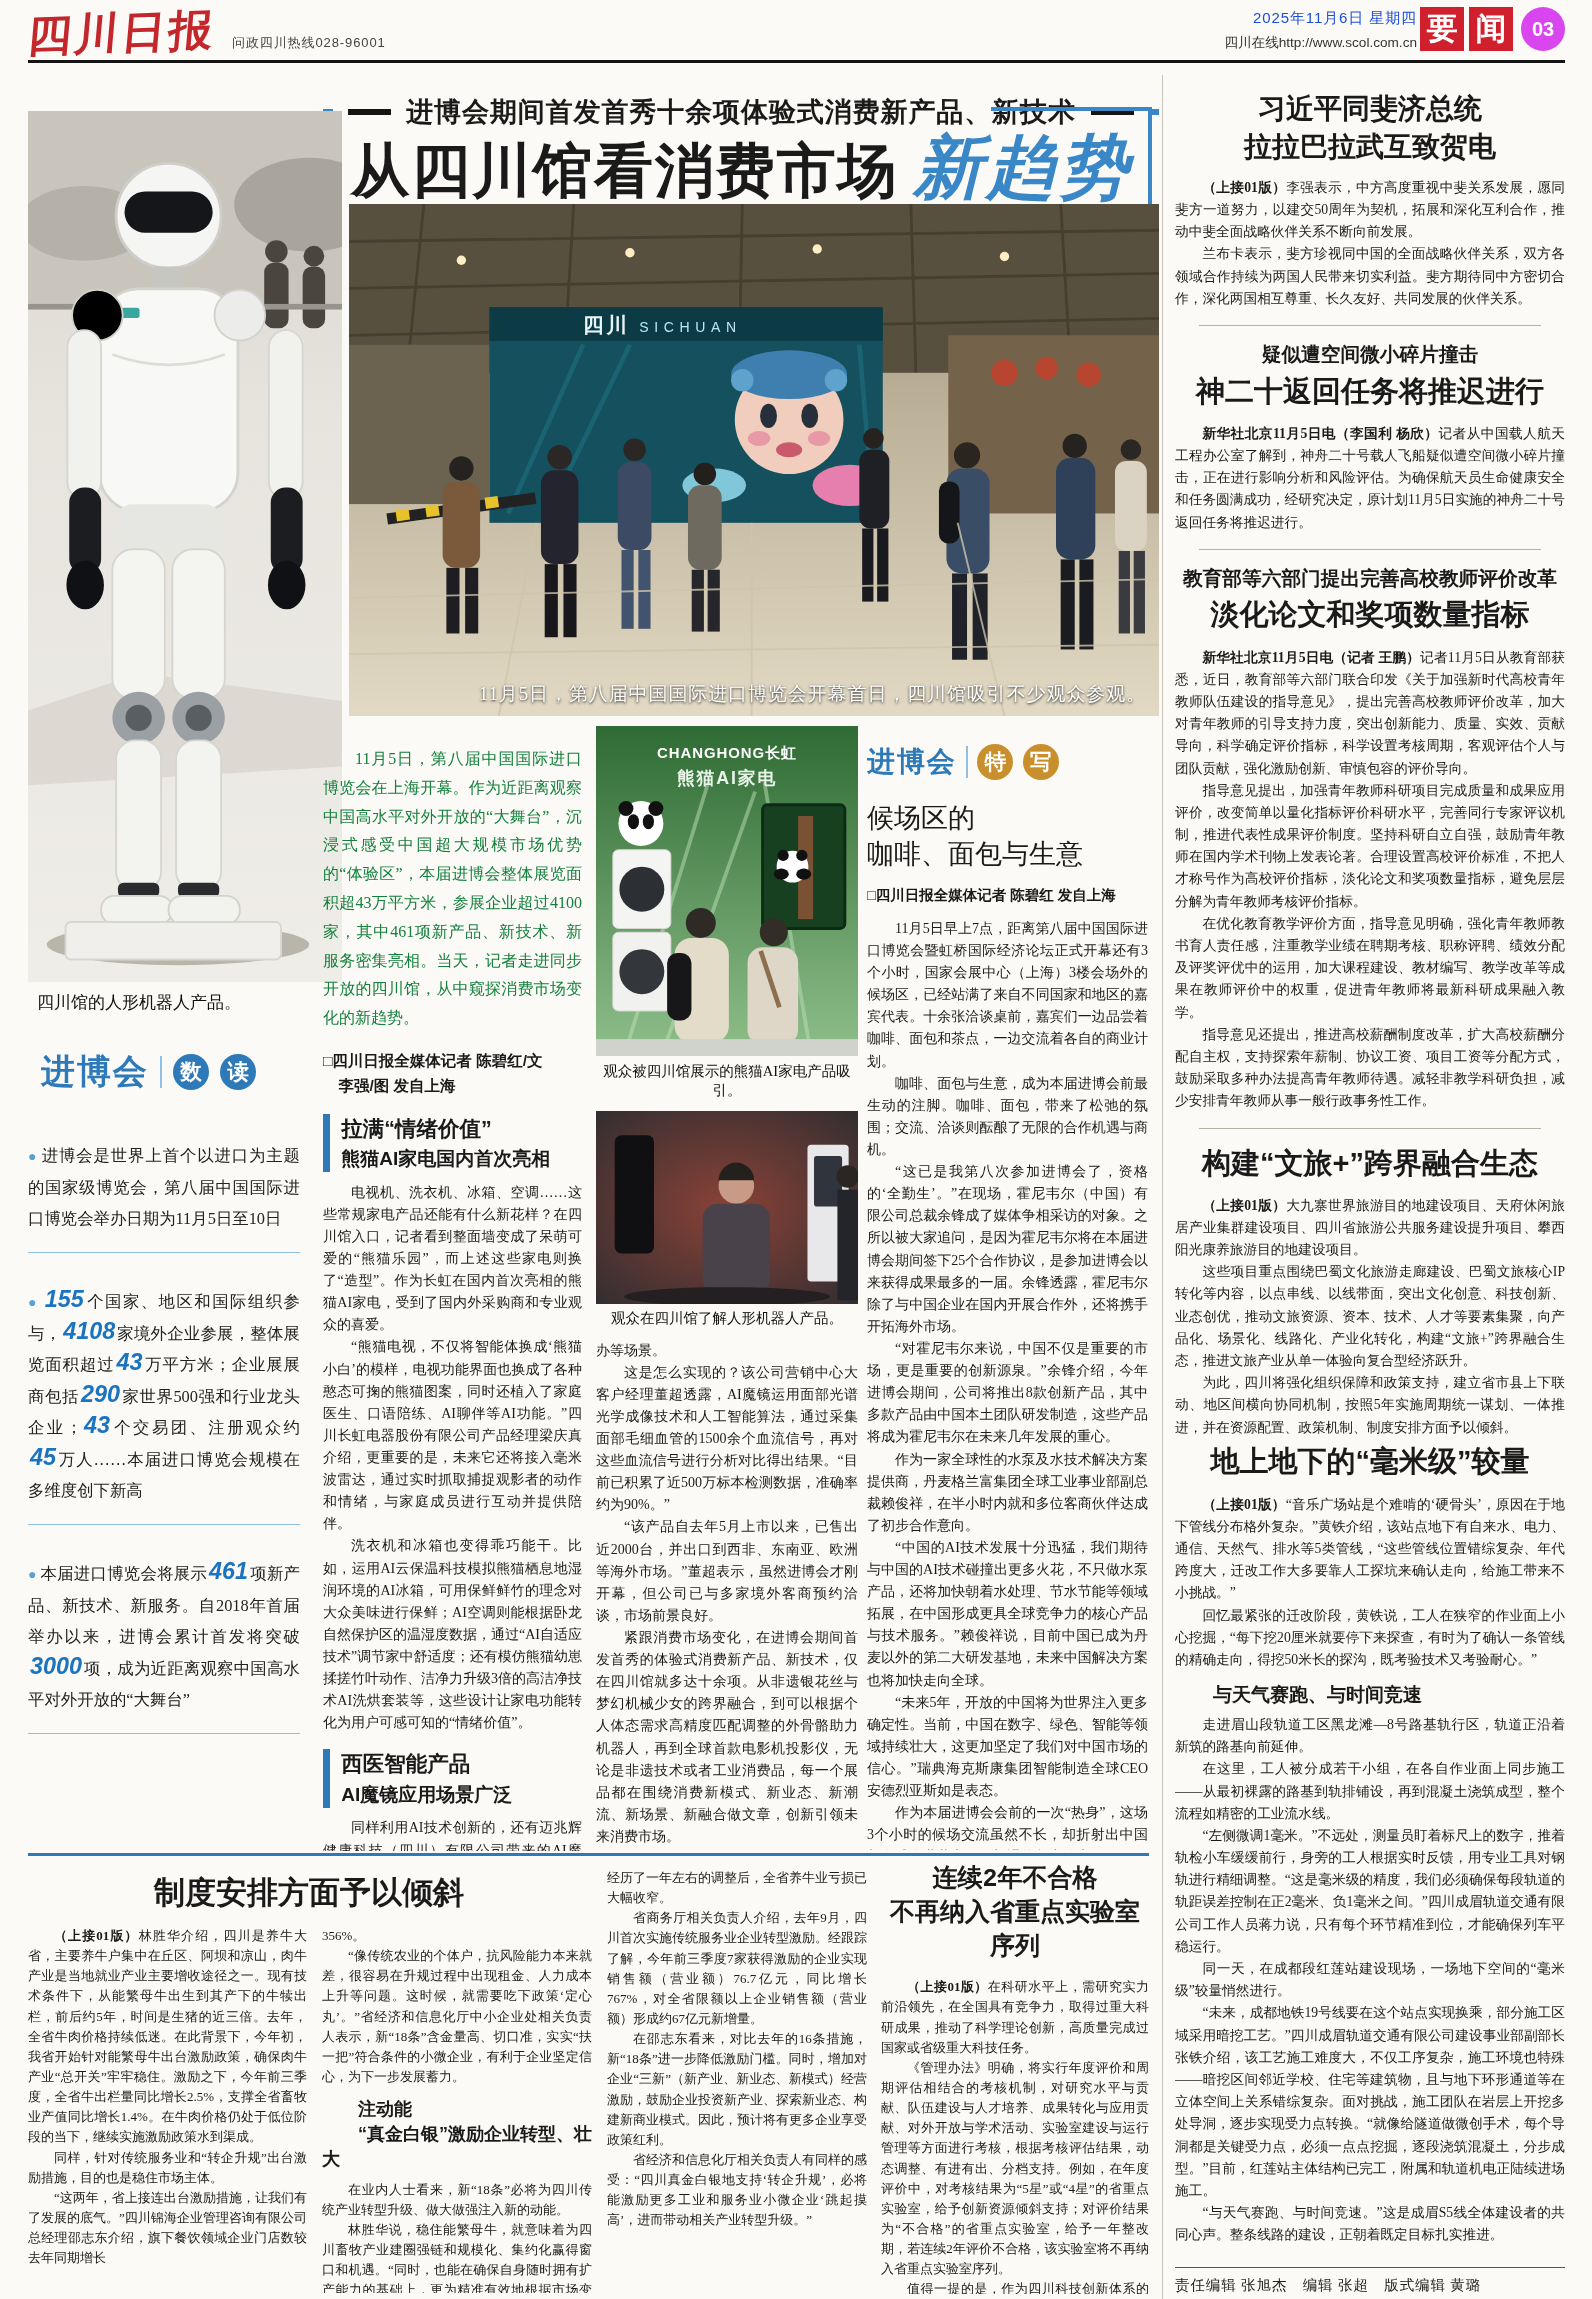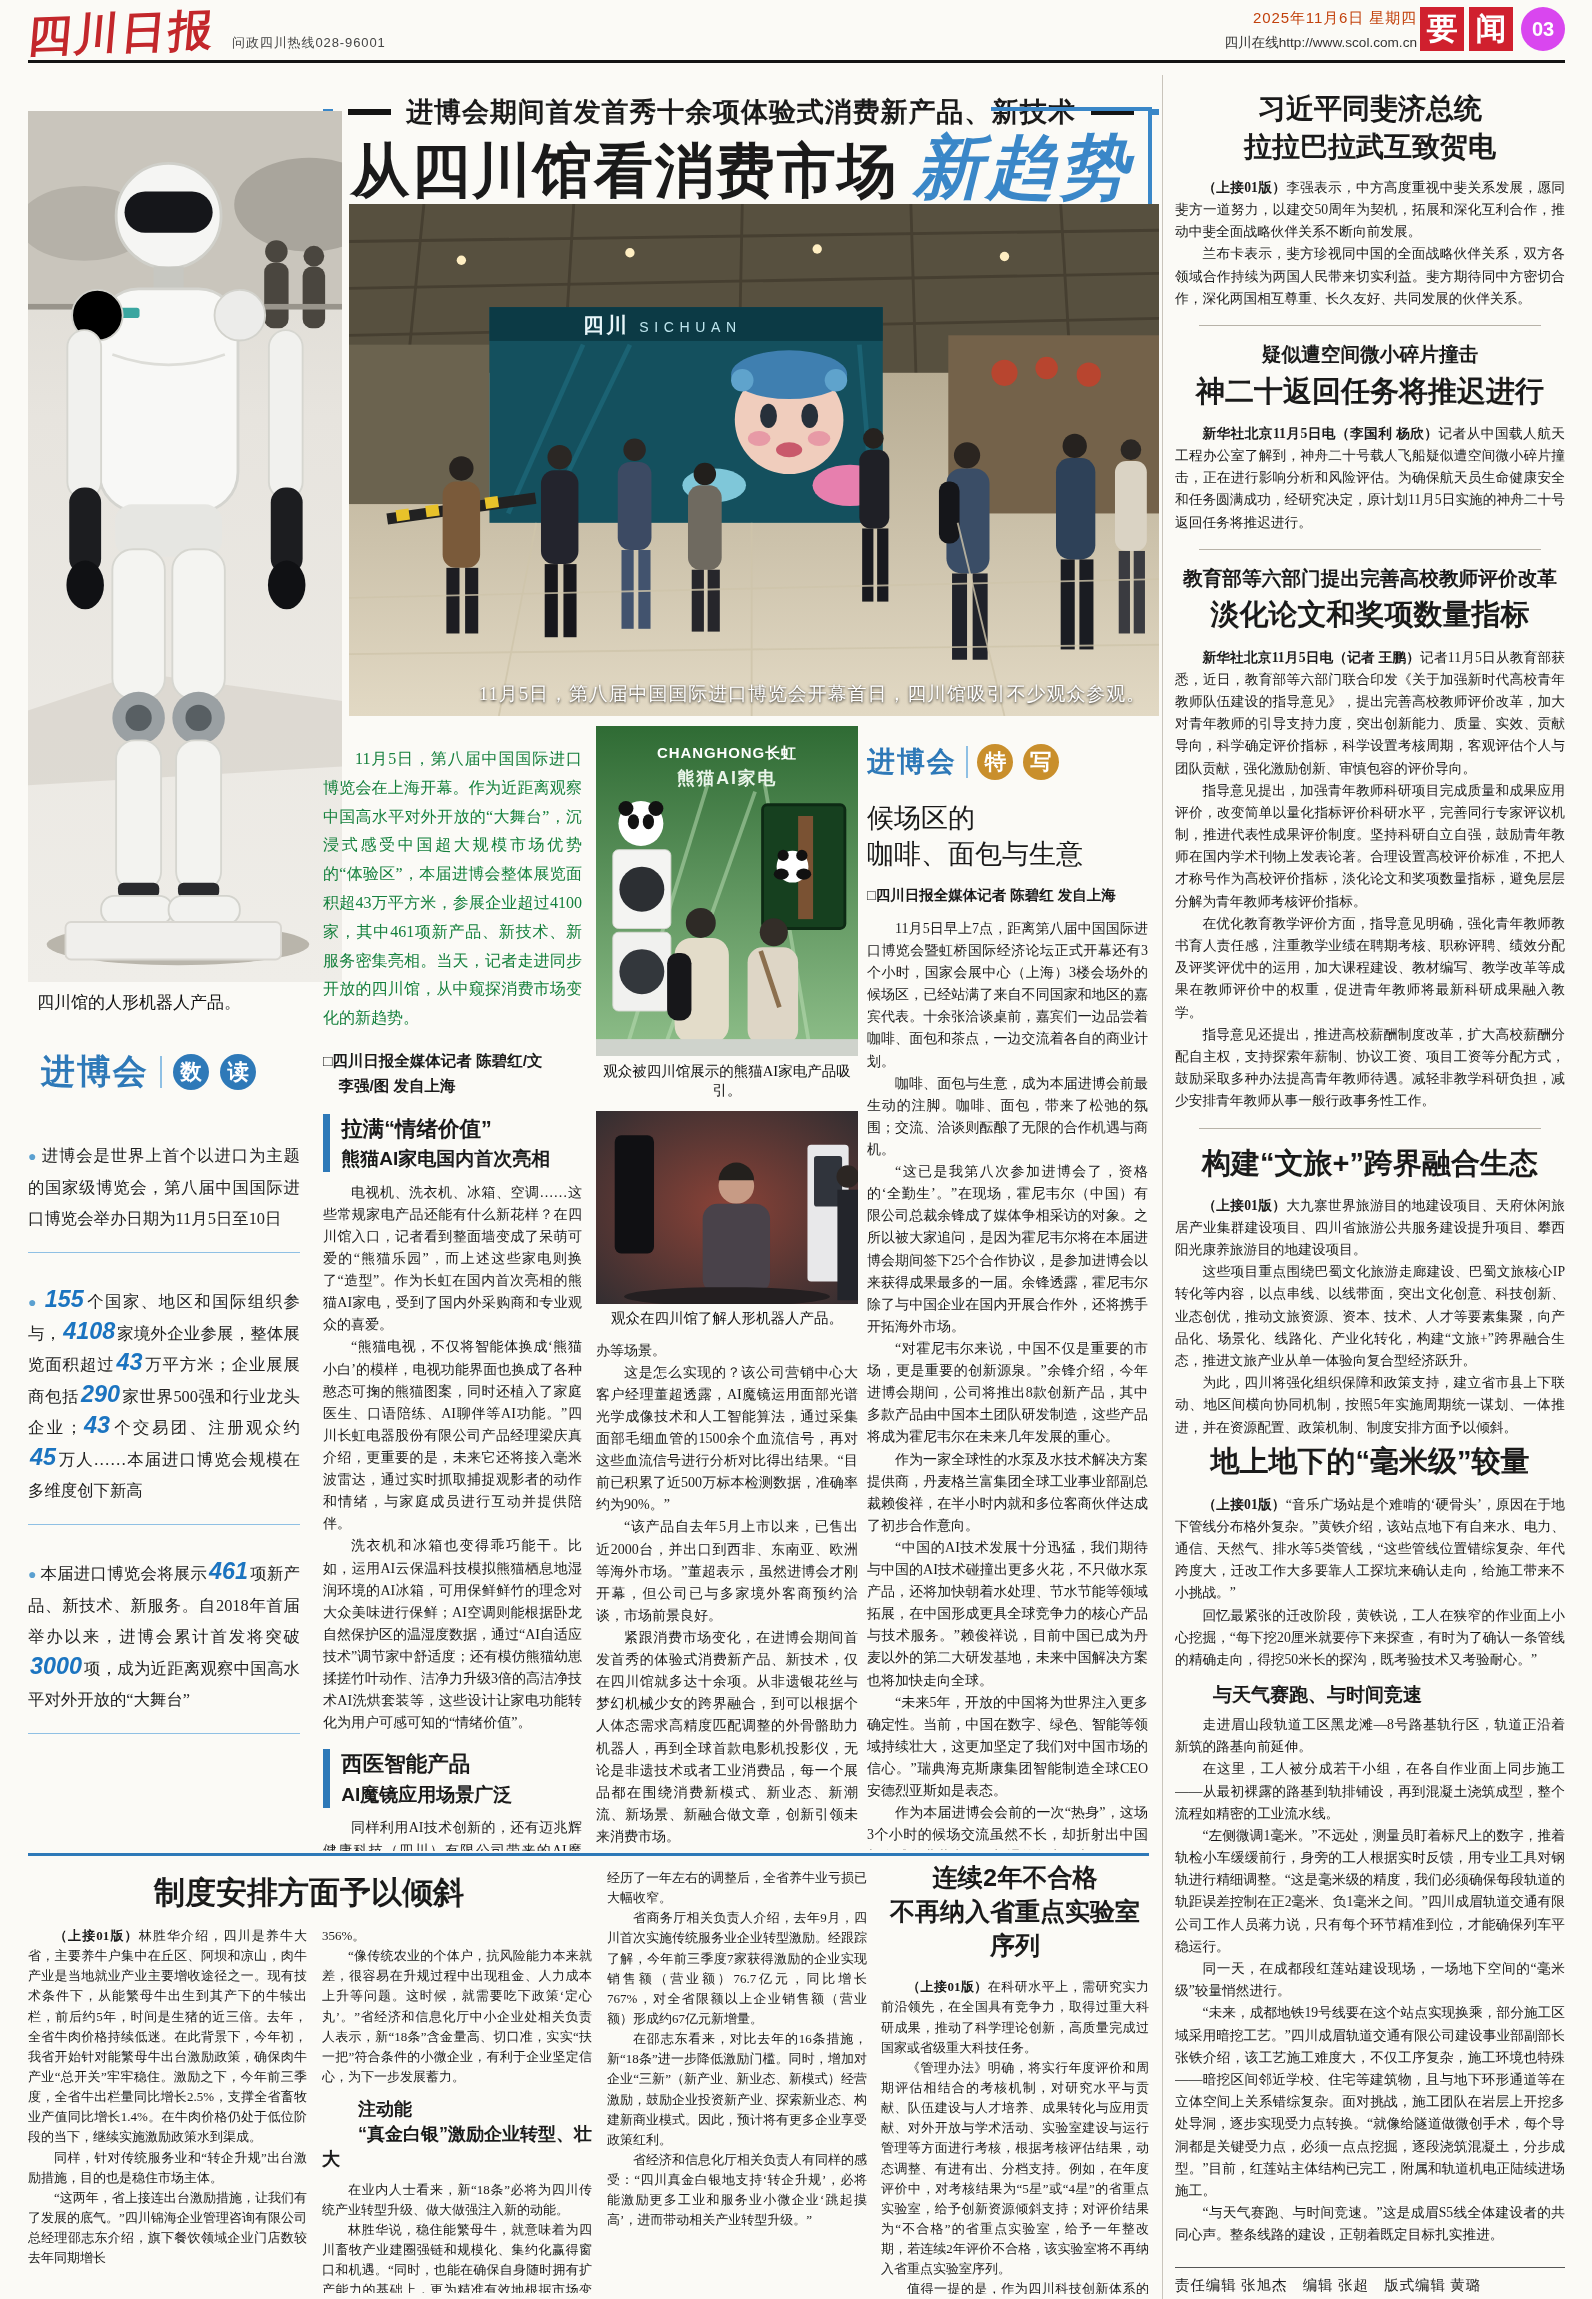--- a/index.html
+++ b/index.html
@@ -6,21 +6,21 @@
   #page{position:relative;width:1593px;height:2299px;margin:0 auto;background:#fbfaf6;
         overflow:hidden;font-family:"Liberation Serif","DejaVu Serif",serif;color:#1a1a1a;}
   .sans{font-family:"Liberation Sans","DejaVu Sans",sans-serif;}
 
   
   .hdr{position:absolute;left:28px;top:5.6px;right:28px;height:52px;}
   .logo{position:absolute;left:0;top:-1.9px;font-size:44px;font-weight:bold;color:#c3272b;
         transform:skewX(-7deg) rotate(-2deg);letter-spacing:2.8px;}
   .hotline{position:absolute;left:204px;top:28px;font-size:13px;color:#444;letter-spacing:0.9px;font-family:"Liberation Sans",sans-serif;}
   .hdr-right{position:absolute;right:148px;top:3.7px;text-align:right;font-family:"Liberation Sans",sans-serif;}
-  .hdr-date{font-size:15px;color:#c2410c;letter-spacing:0.9px;}
+  .hdr-date{font-size:15px;color:#1d4ed8;letter-spacing:0.9px;}
   .hdr-site{font-size:13.6px;color:#333;margin-top:5.6px;}
   .secboxes{position:absolute;right:52px;top:1.9px;display:flex;gap:4.7px;}
   .secbox{width:44px;height:44px;background:#d0202e;color:#fff;font-size:31px;font-weight:bold;
           text-align:center;line-height:44px;font-family:"Liberation Sans",sans-serif;}
   .pageno{position:absolute;right:0;top:1.9px;width:44px;height:44px;border-radius:50%;background:#d946ef;
           color:#fff;font-size:20px;font-weight:bold;text-align:center;line-height:44px;font-family:"Liberation Sans",sans-serif;}
   .toprule{position:absolute;left:28px;right:28px;top:60px;height:2.8px;background:#141414;}
 
   
   .kicker-row{position:absolute;left:323px;top:94px;width:836px;display:flex;align-items:center;justify-content:center;gap:15px;}

